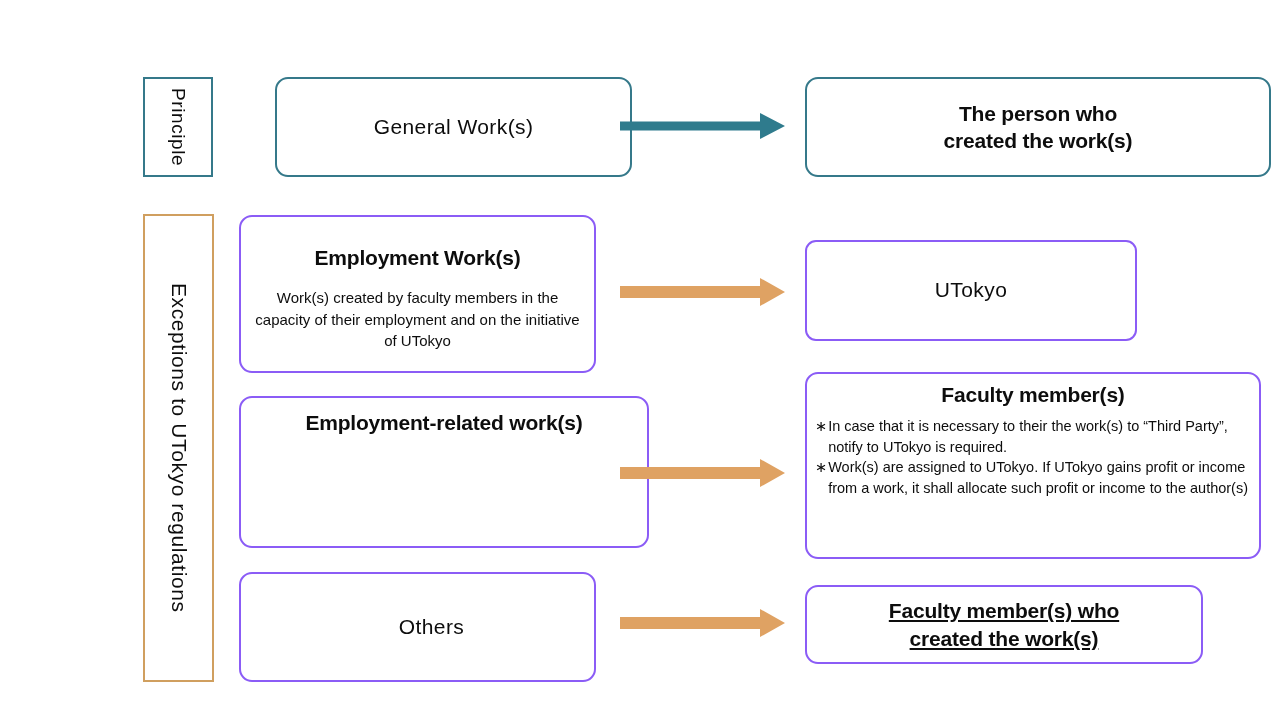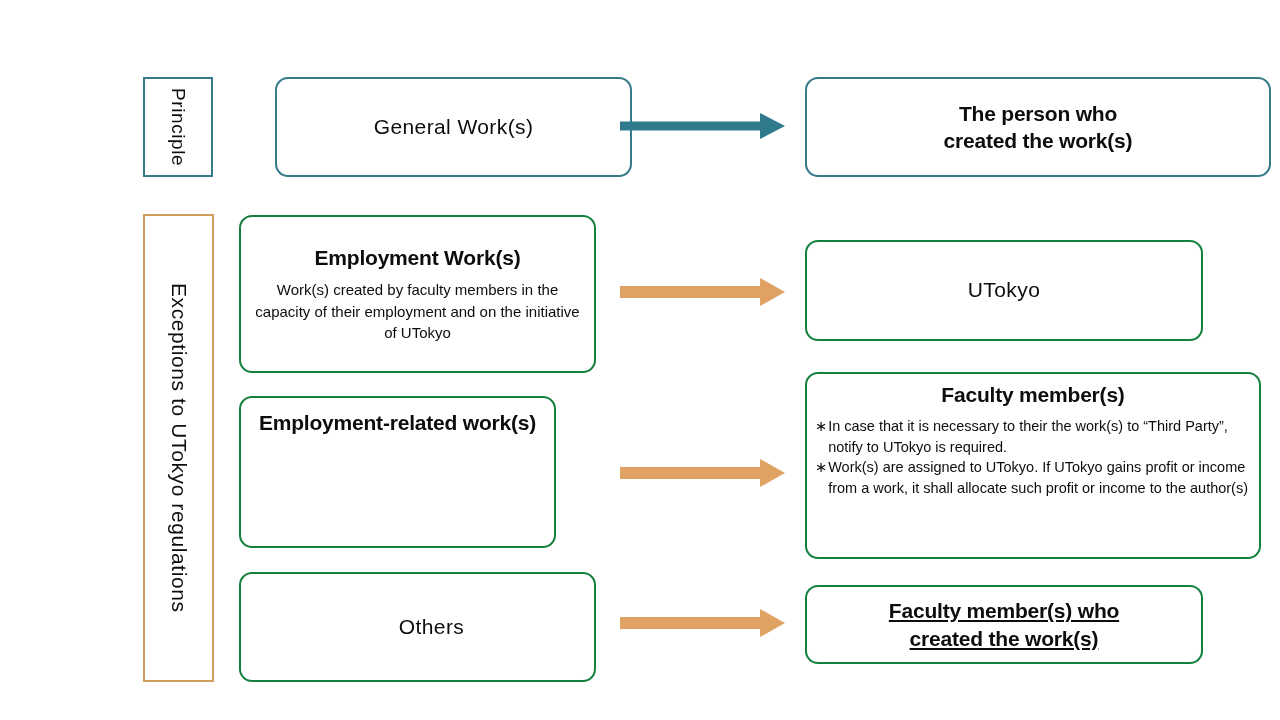--- a/index.html
+++ b/index.html
@@ -32,21 +32,21 @@
     display: flex;
     flex-direction: column;
     align-items: center;
     justify-content: center;
     text-align: center;
   }
 
   .box.rounded { border-radius: 13px; }
 
   .teal   { border: 2px solid #35798a; }
-  .orange { border: 2px solid #15803d; }
+  .orange { border: 2px solid #8b5cf6; }
 
   
   .rail {
     position: absolute;
     box-sizing: border-box;
     background: #ffffff;
     display: flex;
     align-items: center;
     justify-content: center;
   }
@@ -74,21 +74,21 @@
   }
   .b-title.big2 {
     font-weight: 700;
     font-size: 21px;
     line-height: 1.3;
   }
   .b-sub {
     font-size: 15px;
     font-weight: 400;
     line-height: 1.42;
-    margin-top: 8px;
+    margin-top: 16px;
     padding: 0 10px;
   }
 
   
   .notes {
     font-size: 14.5px;
     line-height: 1.42;
     text-align: left;
     align-self: stretch;
     padding: 0 6px 0 8px;
@@ -138,25 +138,25 @@
 
   <div class="box rounded orange" style="left:239px; top:215px; width:357px; height:158px; justify-content:flex-start; padding-top:28px;">
     <div class="b-title">Employment Work(s)</div>
     <div class="b-sub">Work(s) created by faculty members in the capacity of their employment and on the initiative of UTokyo</div>
   </div>
 
   <svg class="arrow" style="left:620px; top:278px;" width="165" height="28" viewBox="0 0 165 28">
     <path d="M0 8 H140 V0 L165 14 L140 28 V20 H0 Z" fill="#dfa263"></path>
   </svg>
 
-  <div class="box rounded orange" style="left:805px; top:240px; width:398px; height:101px;">
+  <div class="box rounded orange" style="left:805px; top:240px; width:332px; height:101px;border-radius:11px;">
     <div class="b-title plain">UTokyo</div>
   </div>
 
-  <div class="box rounded orange" style="left:239px; top:396px; width:317px; height:152px; justify-content:flex-start; padding-top:12px;">
+  <div class="box rounded orange" style="left:239px; top:396px; width:410px; height:152px; justify-content:flex-start; padding-top:12px;">
     <div class="b-title">Employment-related work(s)</div>
   </div>
 
   <svg class="arrow" style="left:620px; top:459px;" width="165" height="28" viewBox="0 0 165 28">
     <path d="M0 8 H140 V0 L165 14 L140 28 V20 H0 Z" fill="#dfa263"></path>
   </svg>
 
   <div class="box rounded orange" style="left:805px; top:372px; width:456px; height:187px; justify-content:flex-start; padding-top:8px;">
     <div class="b-title">Faculty member(s)</div>
     <div class="notes">

